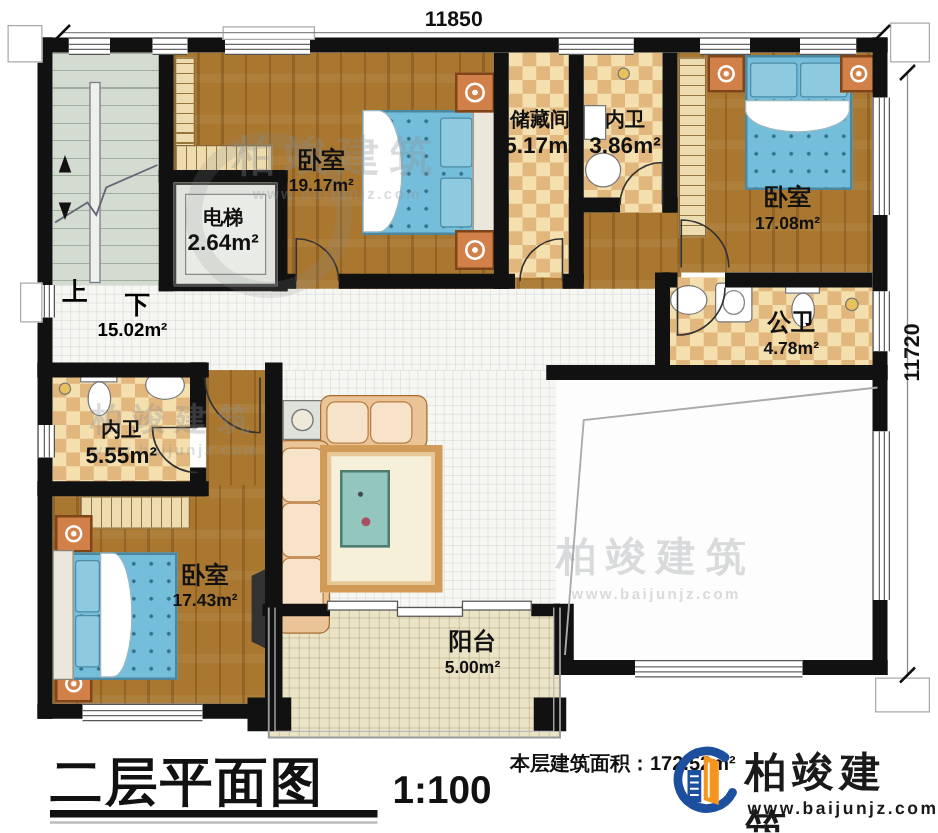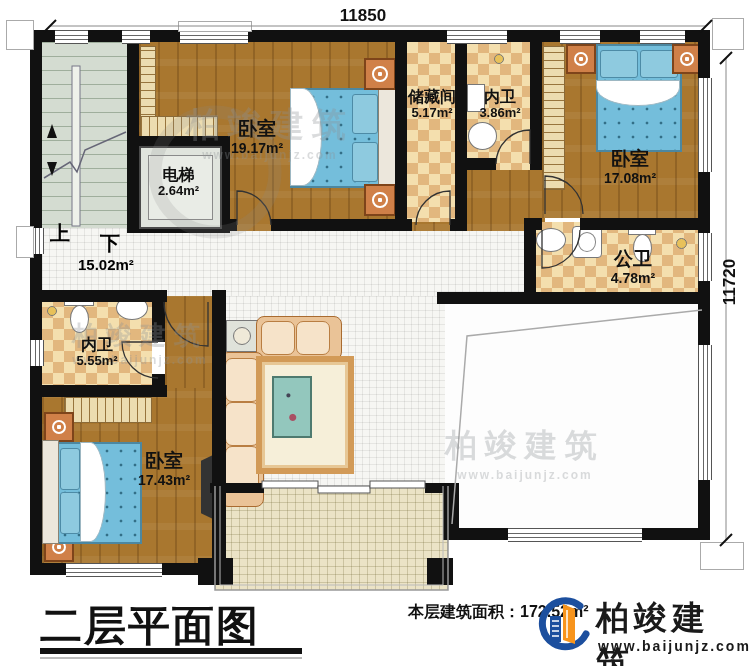--- a/index.html
+++ b/index.html
@@ -37,21 +37,21 @@
   .elevInner{position:absolute;inset:7px;background:#e9ece6;border:1px solid #8a8a8a;}
   .sofaBack{background:#eac397;border:1.5px solid #a96b30;border-radius:8px;}
   .cushion{background:#f6e3c9;border:1.5px solid #b97e42;border-radius:7px;}
   .rug{background:#f6efd9;border:6px solid #d29a57;box-shadow:inset 0 0 0 3px #e7c795;}
   .ctable{background:#93c7bd;border:2px solid #4e7a6f;background-image:radial-gradient(circle at 52% 68%,#a94f63 3px,transparent 4px),radial-gradient(circle at 40% 30%,#445 1.5px,transparent 2.5px);}
   .tv{background:#333;clip-path:polygon(0 9%,100% 0,100% 100%,0 91%);}
   
   .rlabel{display:flex;flex-direction:column;align-items:center;justify-content:center;text-align:center;color:#111;line-height:1.15;}
   .rname{font-weight:bold;font-size:19px;}
   .rarea{font-weight:bold;font-size:14px;}
-  .small .rname{font-size:16px}.small .rarea{font-size:13px}
+  .small .rname{font-size:16px}.small .rarea{font-size:18px}
   .big .rname{font-size:25px;letter-spacing:2px;}
   .dimtxt{font-weight:bold;font-size:17px;color:#111;}
   .wm{display:flex;flex-direction:column;align-items:center;color:#8d9296;opacity:.32;pointer-events:none;}
   .wmName{font-weight:bold;letter-spacing:8px;}
   .wmUrl{font-weight:bold;font-size:12px;letter-spacing:2px;}
   
   .ftTitle{font-size:42px;font-weight:bold;color:#111;letter-spacing:2px;}
   .ftScale{font-size:31px;font-weight:bold;color:#111;}
   .ftInfo{font-size:16px;font-weight:bold;color:#111;line-height:25px;white-space:nowrap;}
   .brandName{font-size:33px;font-weight:bold;color:#1a1a1a;letter-spacing:5px;}
@@ -269,31 +269,36 @@
     <span class="rarea">4.78m²</span>
   </div>
   <div class="abs rlabel small" style="left:57px;top:336px;width:80px;">
     <span class="rname">内卫</span>
     <span class="rarea">5.55m²</span>
   </div>
   <div class="abs rlabel" style="left:104px;top:450px;width:120px;">
     <span class="rname">卧室</span>
     <span class="rarea">17.43m²</span>
   </div>
+  <div class="abs rlabel" style="left:318px;top:503px;width:120px;">
+    <span class="rname">阳台</span>
+    <span class="rarea">5.00m²</span>
+  </div>
 
   <div class="abs rname" style="left:50px;top:220px;font-size:20px;font-weight:bold;">上</div>
   <div class="abs rname" style="left:100px;top:230px;font-size:20px;font-weight:bold;">下</div>
   <div class="abs rarea" style="left:78px;top:256px;font-size:15px;font-weight:bold;">15.02m²</div>
 
   <div class="abs dimtxt" style="left:328px;top:6px;width:70px;text-align:center;">11850</div>
   <div class="abs dimtxt" style="left:692px;top:272px;width:76px;text-align:center;transform:rotate(-90deg);">11720</div>
 
   <div class="abs ftTitle" style="left:40px;top:598px;text-align:center;">二层平面图</div>
   <div class="abs" style="left:40px;top:648px;width:262px;height:6px;background:#111;"></div>
   <div class="abs" style="left:40px;top:657px;width:262px;height:2px;background:#bbb;"></div>
+  <div class="abs ftScale" style="left:314px;top:614px;">1:100</div>
   <div class="abs ftInfo" style="left:408px;top:599px;">本层建筑面积：172.52m²</div>
 
   <div class="abs" style="left:534px;top:596px;width:210px;height:64px;">
     <svg width="58" height="62" viewBox="0 0 58 62" style="position:absolute;left:0;top:0;">
       <path d="M46,10 A23,23 0 1 0 52,38" stroke="#1c4f9e" stroke-width="7" fill="none" stroke-linecap="round"></path>
       <rect x="16" y="20" width="11" height="26" fill="#1c4f9e"></rect>
       <g stroke="#fff" stroke-width="1.5">
         <line x1="18" y1="25" x2="25" y2="25"></line>
           <line x1="18" y1="30" x2="25" y2="30"></line>
         <line x1="18" y1="35" x2="25" y2="35"></line>

